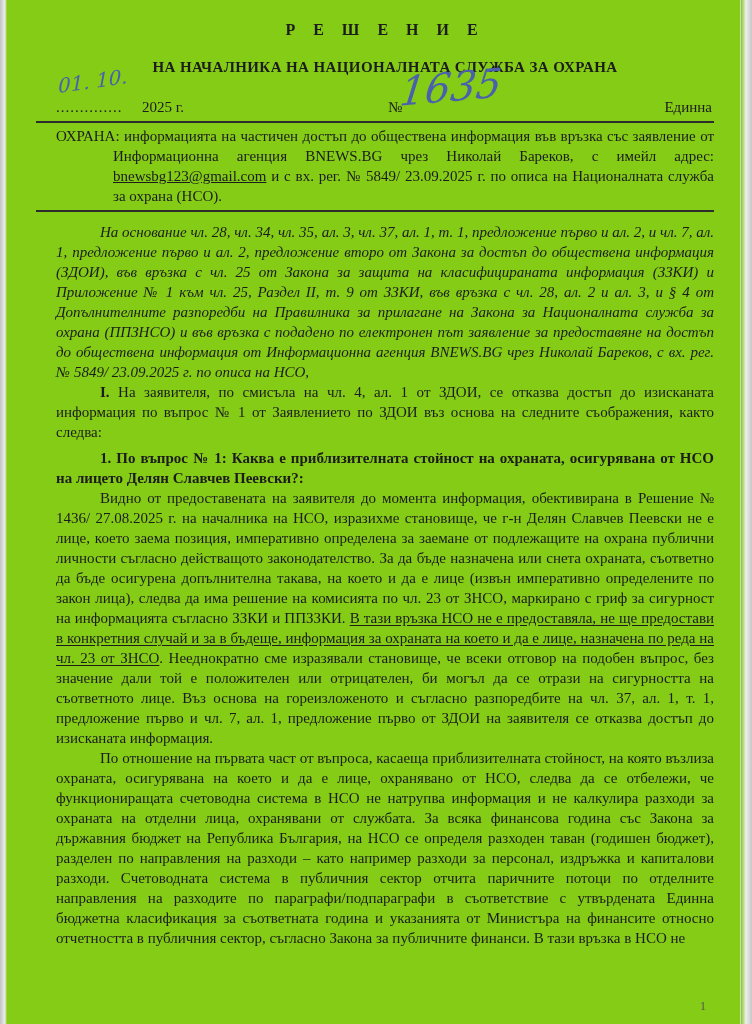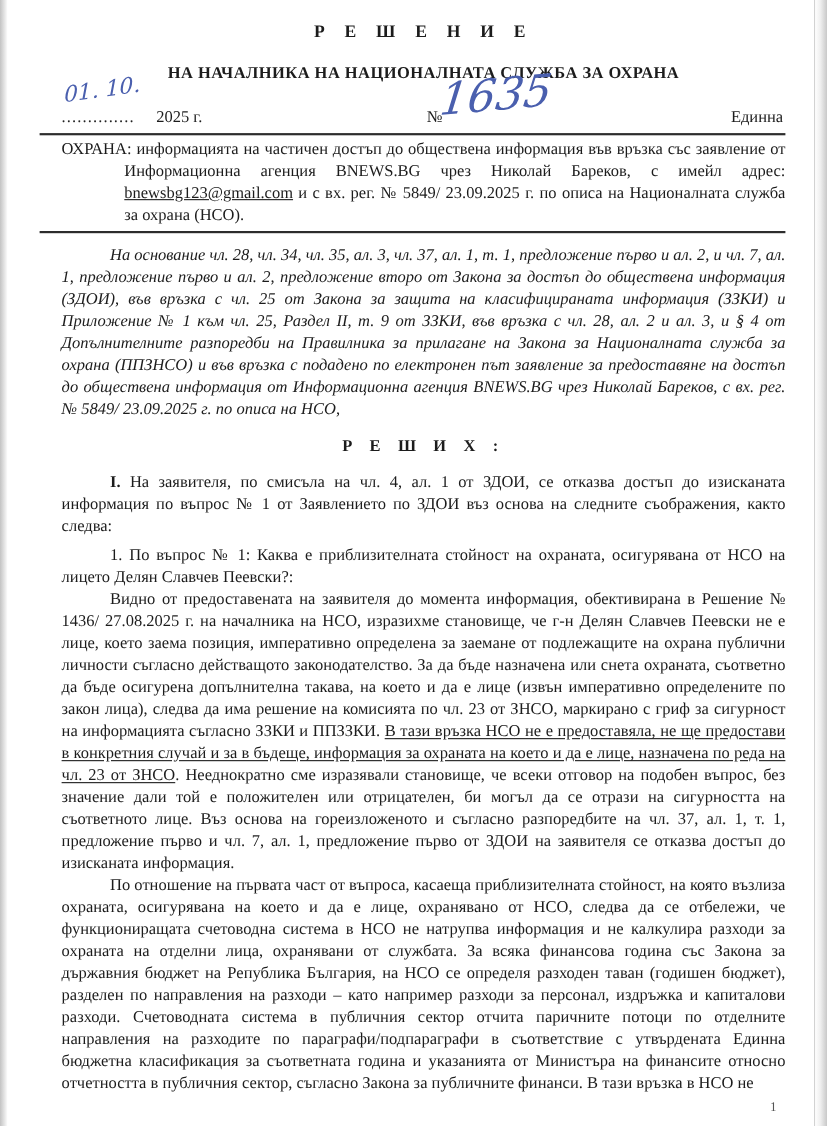--- a/index.html
+++ b/index.html
@@ -1,18 +1,18 @@
 <!DOCTYPE html>
 <html><head>
 <meta charset="utf-8">
 <style>
   html,body{margin:0;padding:0;}
   body{width:752px;height:1024px;overflow:hidden;background:#e9e9e9;}
   .page{
-    position:relative;width:752px;height:1024px;background:#ffffff;
+    position:relative;width:752px;height:1024px;background:#84cc16;
     font-family:"Liberation Serif","DejaVu Serif",serif;
     color:#1c1c1c;font-size:15px;line-height:20px;
     box-sizing:border-box;padding:20px 38px 0 56px;overflow:hidden;
   }
   .edge-left{position:absolute;left:0;top:0;bottom:0;width:7px;
     background:linear-gradient(to right,#c3c3c3,#ececec 70%,rgba(255,255,255,0));}
   .edge-right{position:absolute;right:0;top:0;bottom:0;width:11px;
     background:linear-gradient(to left,#c7c7c7,#eeeeee 55%,rgba(255,255,255,0));
     border-left:1px solid #d2d2d2;}
   .title{text-align:center;font-weight:bold;font-size:16px;letter-spacing:7px;margin:0;}
@@ -26,21 +26,21 @@
   .hw{font-style:italic;color:#4a5fae;font-family:"DejaVu Serif",serif;white-space:nowrap;}
   .hw-date{position:absolute;left:2px;top:-16px;font-size:20px;
     transform:rotate(-8deg) skewX(-8deg);}
   .hw-num{position:absolute;left:344px;top:-20px;font-size:40px;line-height:40px;
     transform:rotate(-5deg) skewX(-12deg);}
   .rule{border:0;border-top:2px solid #2c2c2c;margin:2px 0 0 -20px;width:calc(100% + 20px);}
   .re-block{margin:3px 0 4px 57px;text-indent:-57px;text-align:justify;}
   .para{margin:0;text-align:justify;text-indent:44px;}
   .preamble{margin-top:10px;font-style:italic;}
   .decision{text-align:center;font-weight:bold;letter-spacing:6px;margin:14px 0 13px 0;}
-  .q-heading{font-weight:normal;margin-top:6px;}
+  .q-heading{font-weight:bold;margin-top:6px;}
   .bold{font-weight:bold;}
   .u{text-decoration:underline;text-underline-offset:2px;}
   .email{text-decoration:underline;color:#1c1c1c;margin-top:20px;}
   .pagenum{position:absolute;right:46px;bottom:8px;font-size:12px;color:#555;}
 </style>
 </head>
 <body>
 
 <div class="page">
   <div class="edge-left"></div>
@@ -59,21 +59,20 @@
   </div>
 
   <hr class="rule">
 
   <p class="re-block"><span class="re-label">ОХРАНА:</span> <span>информацията на частичен достъп до обществена информация във връзка със заявление от Информационна агенция BNEWS.BG чрез Николай Бареков, с имейл адрес: </span><span class="email">bnewsbg123@gmail.com</span><span> и с вх. рег. № 5849/ 23.09.2025 г. по описа на Националната служба за охрана (НСО).</span></p>
 
   <hr class="rule">
 
   <p class="para preamble">На основание чл. 28, чл. 34, чл. 35, ал. 3, чл. 37, ал. 1, т. 1, предложение първо и ал. 2, и чл. 7, ал. 1, предложение първо и ал. 2, предложение второ от Закона за достъп до обществена информация (ЗДОИ), във връзка с чл. 25 от Закона за защита на класифицираната информация (ЗЗКИ) и Приложение № 1 към чл. 25, Раздел II, т. 9 от ЗЗКИ, във връзка с чл. 28, ал. 2 и ал. 3, и § 4 от Допълнителните разпоредби на Правилника за прилагане на Закона за Националната служба за охрана (ППЗНСО) и във връзка с подадено по електронен път заявление за предоставяне на достъп до обществена информация от Информационна агенция BNEWS.BG чрез Николай Бареков, с вх. рег. № 5849/ 23.09.2025 г. по описа на НСО,</p>
 
-  <div class="decision">Р Е Ш И Х :</div>
 
   <p class="para"><span class="bold">I.</span><span> На заявителя, по смисъла на чл. 4, ал. 1 от ЗДОИ, се отказва достъп до изисканата информация по въпрос № 1 от Заявлението по ЗДОИ въз основа на следните съображения, както следва:</span></p>
 
   <p class="para q-heading">1. По въпрос № 1: Каква е приблизителната стойност на охраната, осигурявана от НСО на лицето Делян Славчев Пеевски?:</p>
 
   <p class="para"><span>Видно от предоставената на заявителя до момента информация, обективирана в Решение № 1436/ 27.08.2025 г. на началника на НСО, изразихме становище, че г-н Делян Славчев Пеевски не е лице, което заема позиция, императивно определена за заемане от подлежащите на охрана публични личности съгласно действащото законодателство. За да бъде назначена или снета охраната, съответно да бъде осигурена допълнителна такава, на което и да е лице (извън императивно определените по закон лица), следва да има решение на комисията по чл. 23 от ЗНСО, маркирано с гриф за сигурност на информацията съгласно ЗЗКИ и ППЗЗКИ. </span><span class="u">В тази връзка НСО не е предоставяла, не ще предостави в конкретния случай и за в бъдеще, информация за охраната на което и да е лице, назначена по реда на чл. 23 от ЗНСО</span><span>. Нееднократно сме изразявали становище, че всеки отговор на подобен въпрос, без значение дали той е положителен или отрицателен, би могъл да се отрази на сигурността на съответното лице. Въз основа на гореизложеното и съгласно разпоредбите на чл. 37, ал. 1, т. 1, предложение първо и чл. 7, ал. 1, предложение първо от ЗДОИ на заявителя се отказва достъп до изисканата информация.</span></p>
 
   <p class="para">По отношение на първата част от въпроса, касаеща приблизителната стойност, на която възлиза охраната, осигурявана на което и да е лице, охранявано от НСО, следва да се отбележи, че функциониращата счетоводна система в НСО не натрупва информация и не калкулира разходи за охраната на отделни лица, охранявани от службата. За всяка финансова година със Закона за държавния бюджет на Република България, на НСО се определя разходен таван (годишен бюджет), разделен по направления на разходи – като например разходи за персонал, издръжка и капиталови разходи. Счетоводната система в публичния сектор отчита паричните потоци по отделните направления на разходите по параграфи/подпараграфи в съответствие с утвърдената Единна бюджетна класификация за съответната година и указанията от Министъра на финансите относно отчетността в публичния сектор, съгласно Закона за публичните финанси. В тази връзка в НСО не</p>
 
   <div class="pagenum">1</div>

